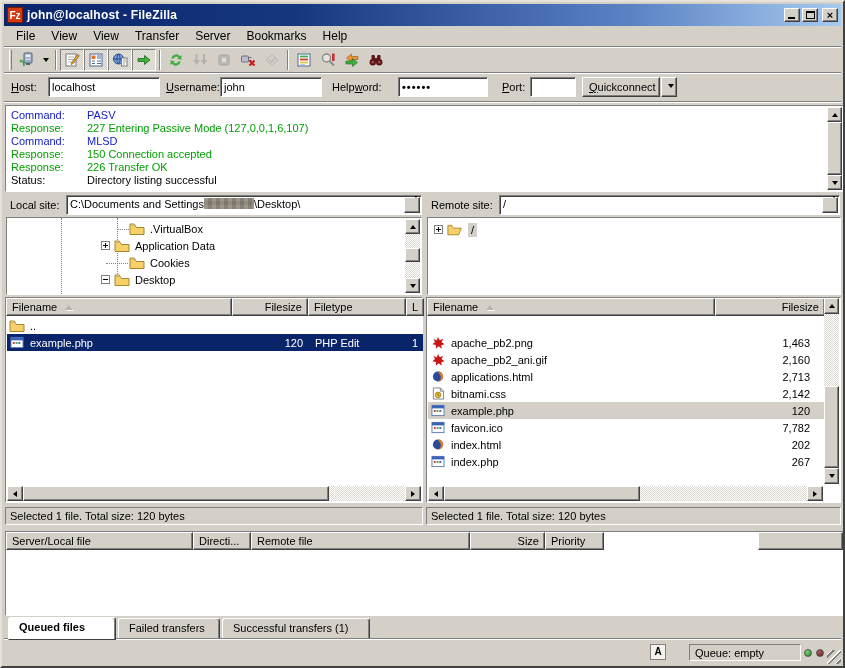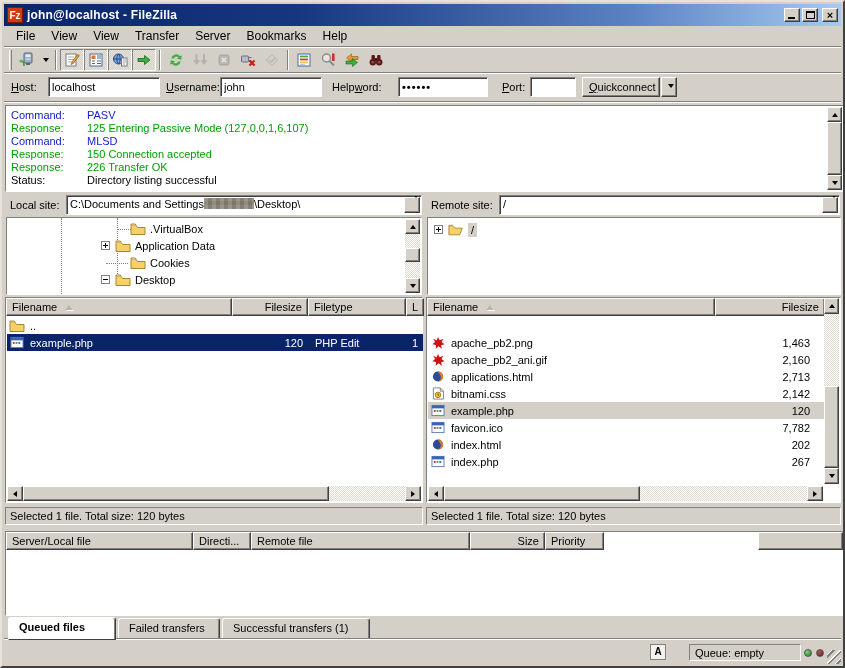--- a/index.html
+++ b/index.html
@@ -60,21 +60,21 @@
   .combo .ca{position:absolute;right:1px;top:1px;bottom:1px;width:16px;}
   .redact{display:inline-block;width:50px;height:11px;vertical-align:-1px;
       background:repeating-linear-gradient(90deg,#cbc7bf 0 4px,#aeaaa2 4px 8px),
                  repeating-linear-gradient(0deg,#c4c0b8 0 4px,#b6b2aa 4px 8px);
       background-blend-mode:multiply;}
   
   .treebox{position:absolute;top:215px;height:78px;background:#fff;
       border:1px solid;border-color:#808080 #fff #fff #808080;overflow:hidden;}
   .vdot{position:absolute;border-left:1px dotted #808080;width:0;}
   .hdot{position:absolute;border-top:1px dotted #808080;height:0;}
-  .trow{position:absolute;height:17px;display:flex;align-items:center;white-space:nowrap;text-align:center;}
+  .trow{position:absolute;height:17px;display:flex;align-items:center;white-space:nowrap;}
   .exp{width:9px;height:9px;background:#fff;border:1px solid #808080;position:relative;margin-right:4px;flex:none;}
   .exp::before{content:"";position:absolute;left:1px;right:1px;top:3px;height:1px;background:#000;}
   .exp.plus::after{content:"";position:absolute;top:1px;bottom:1px;left:3px;width:1px;background:#000;}
   .ficon{width:17px;height:14px;margin-right:4px;flex:none;}
   .ficon svg{width:16px;height:13px;}
   .sel-inactive{background:#d4d0c8;}
   
   .sbtn{position:absolute;background:#d4d0c8;border:1px solid;border-color:#fff #404040 #404040 #fff;
       box-shadow:inset -1px -1px 0 #808080;display:flex;align-items:center;justify-content:center;}
   .thumb{position:absolute;background:#d4d0c8;border:1px solid;border-color:#fff #404040 #404040 #fff;
@@ -274,21 +274,21 @@
     <input class="field" style="left: 396px; width: 90px; font-weight: bold; letter-spacing: 1px;" value="••••••">
     <span class="qlabel" style="left:500px"><span class="u">P</span><span>ort:</span></span>
     <input class="field" style="left: 528px; width: 46px;" value="">
     <button class="btn" style="position:absolute;left:580px;top:75px;width:78px;height:20px"><span class="u">Q</span><span>uickconnect</span></button>
     <button class="btn" style="position:absolute;left:659px;top:75px;width:16px;height:20px"><span class="tri-d" style="display:inline-block"></span></button>
   </div>
   <div class="groove" style="top:99px"></div>
 
   <div class="logbox">
     <div class="logline log-command" style="top:3px"><span class="loglabel">Command:</span><span>PASV</span></div>
-    <div class="logline log-response" style="top:16px"><span class="loglabel">Response:</span><span>125 Entering Passive Mode (127,0,0,1,6,107)</span></div>
+    <div class="logline log-response" style="top:16px"><span class="loglabel">Response:</span><span>227 Entering Passive Mode (127,0,0,1,6,107)</span></div>
     <div class="logline log-command" style="top:29px"><span class="loglabel">Command:</span><span>MLSD</span></div>
     <div class="logline log-response" style="top:42px"><span class="loglabel">Response:</span><span>150 Connection accepted</span></div>
     <div class="logline log-response" style="top:55px"><span class="loglabel">Response:</span><span>226 Transfer OK</span></div>
     <div class="logline log-status" style="top:68px"><span class="loglabel">Status:</span><span>Directory listing successful</span></div>
     <div class="sbtn" style="right:1px;top:1px;width:15px;height:15px">
         <span class="t-up"></span>
       </div>
     <div class="thumb" style="right:1px;top:16px;width:15px;height:53px"></div>
     <div class="sbtn" style="right:1px;bottom:1px;width:15px;height:15px">
         <span class="t-dn"></span>

